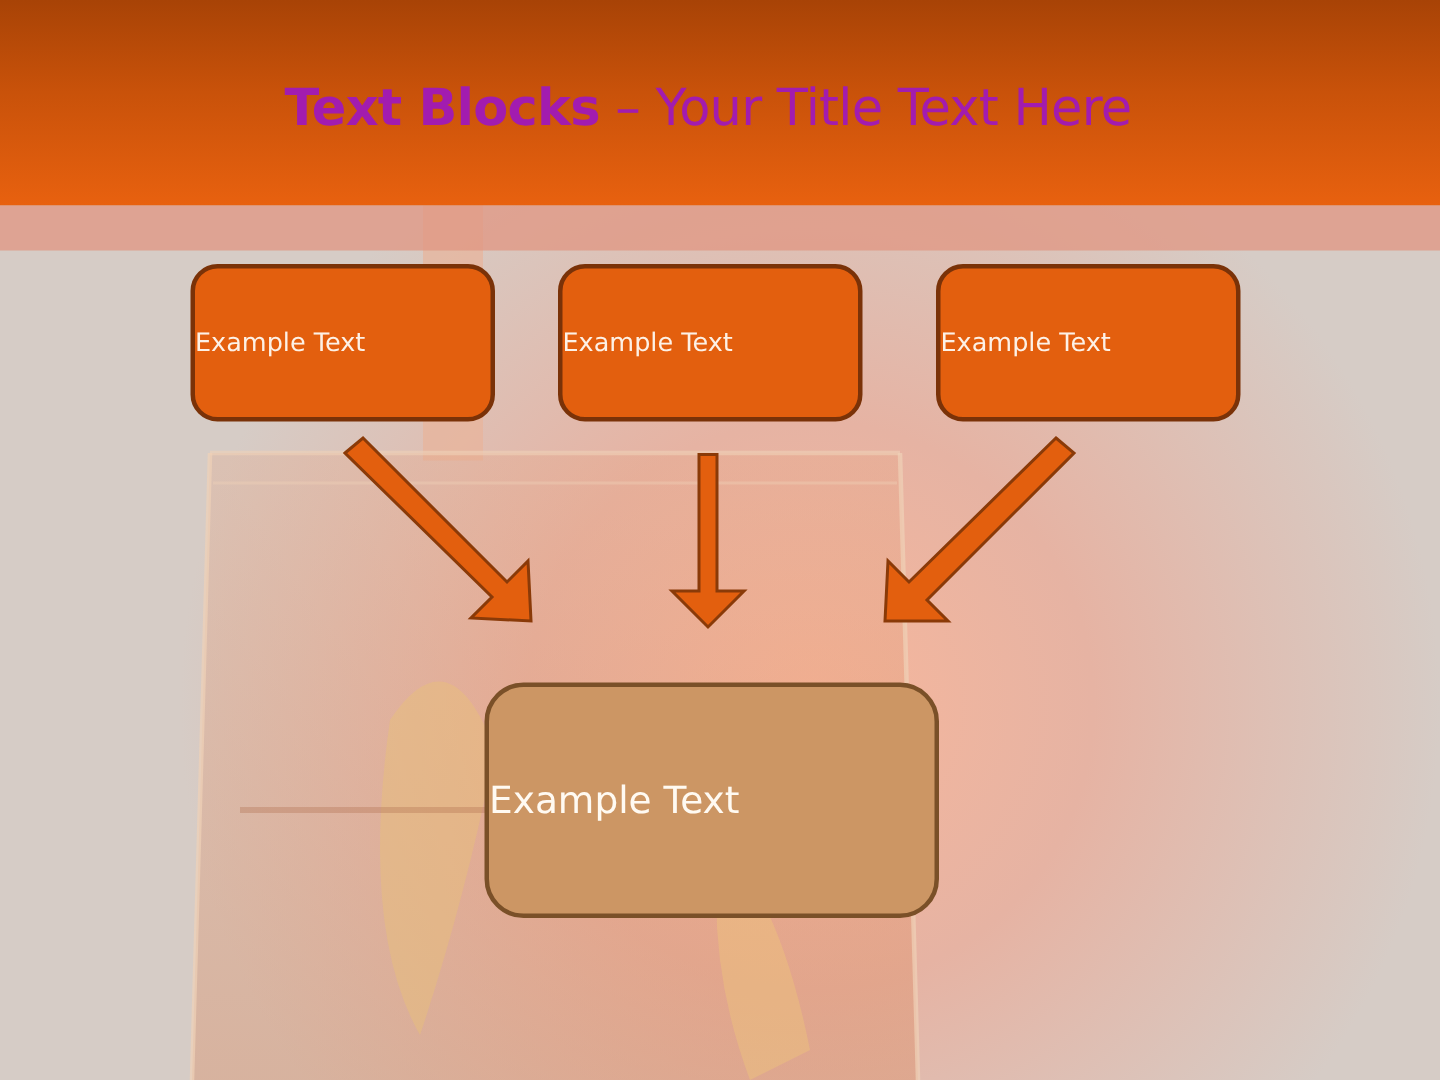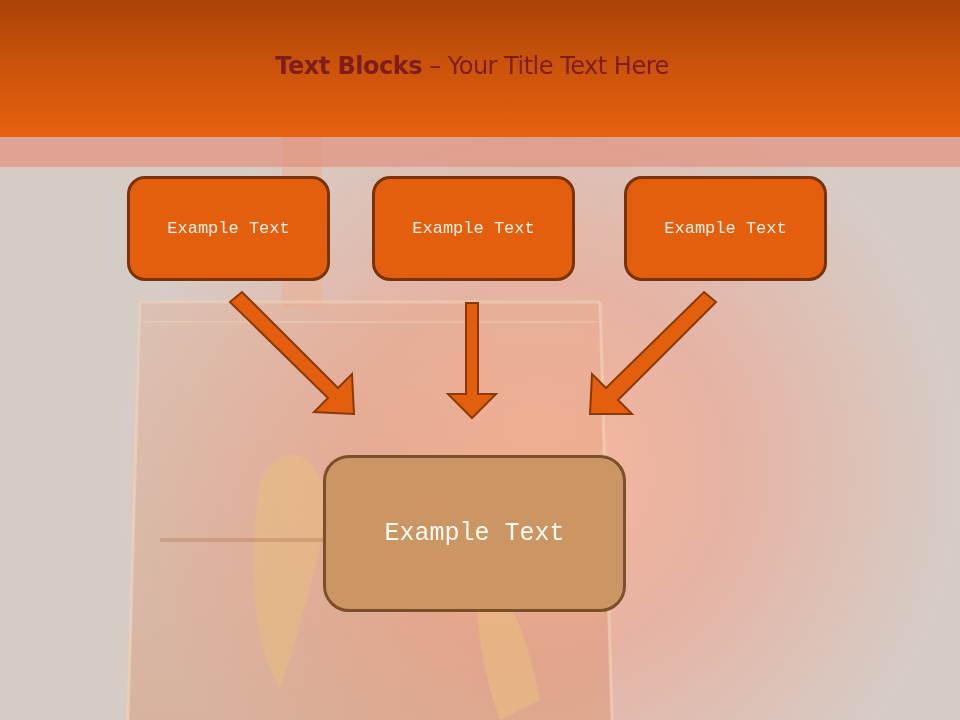--- a/index.html
+++ b/index.html
@@ -2,27 +2,27 @@
 <html><head>
 <meta charset="utf-8">
 <style>
   html, body { margin:0; padding:0; }
   body { width:960px; height:720px; position:relative; overflow:hidden;
          font-family:"DejaVu Sans", "Liberation Sans", sans-serif; background:#d6ccc6; }
   .bg { position:absolute; left:0; top:0; width:960px; height:720px; }
   .header { position:absolute; left:0; top:0; width:960px; height:137px;
             background:linear-gradient(to bottom, #a84306 0%, #c9520a 45%, #e8610f 100%); }
   .strip { position:absolute; left:0; top:137px; width:960px; height:30px; background:rgba(224,150,130,0.75); }
-  .title { position:absolute; left:0; top:52px; width:944px; text-align:center; color:#7f1d1d;
-           font-size:24px; letter-spacing:-0.5px; }
+  .title { position:absolute; left:0; top:52px; width:944px; text-align:center; color:#a21caf;
+           font-size:34px; letter-spacing:-0.5px; }
   .title b { font-weight:bold; }
   .title span.thin { font-weight:normal; }
   .box { position:absolute; box-sizing:border-box; border:3px solid #7a3208; border-radius:18px;
-         background:#e35f0e; color:#fdf1e6; display:flex; align-items:center; justify-content:center;
-         font-size:17px;font-family:Liberation Mono, monospace; }
+         background:#e35f0e; color:#fdf1e6; display:flex; align-items:center; justify-content:flex-start;
+         font-size:17px; }
   .box.center { background:#cc9664; border-color:#7a5028; border-radius:26px; font-size:25px; color:#fffaf2; }
   svg.arrows { position:absolute; left:0; top:0; }
 </style>
 </head>
 <body>
 
 <svg class="bg" width="960" height="720" viewBox="0 0 960 720">
   <defs>
     <radialGradient id="glow" cx="540" cy="470" r="420" gradientUnits="userSpaceOnUse">
       <stop offset="0" stop-color="#f7b79c"></stop>

